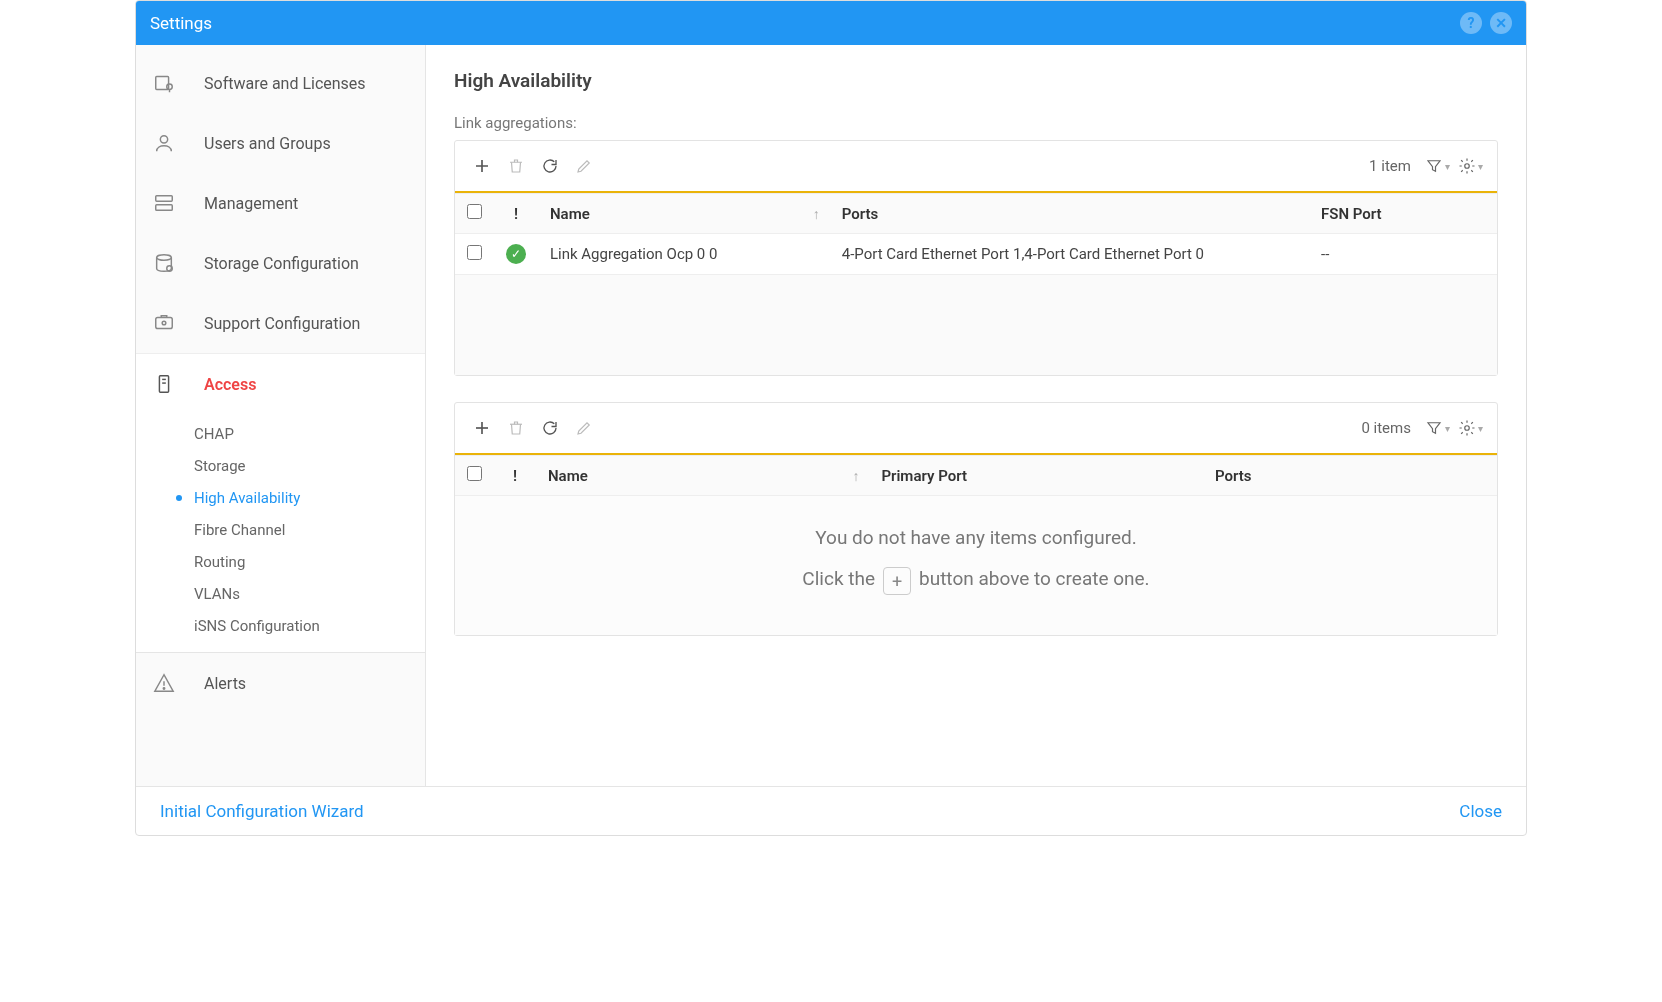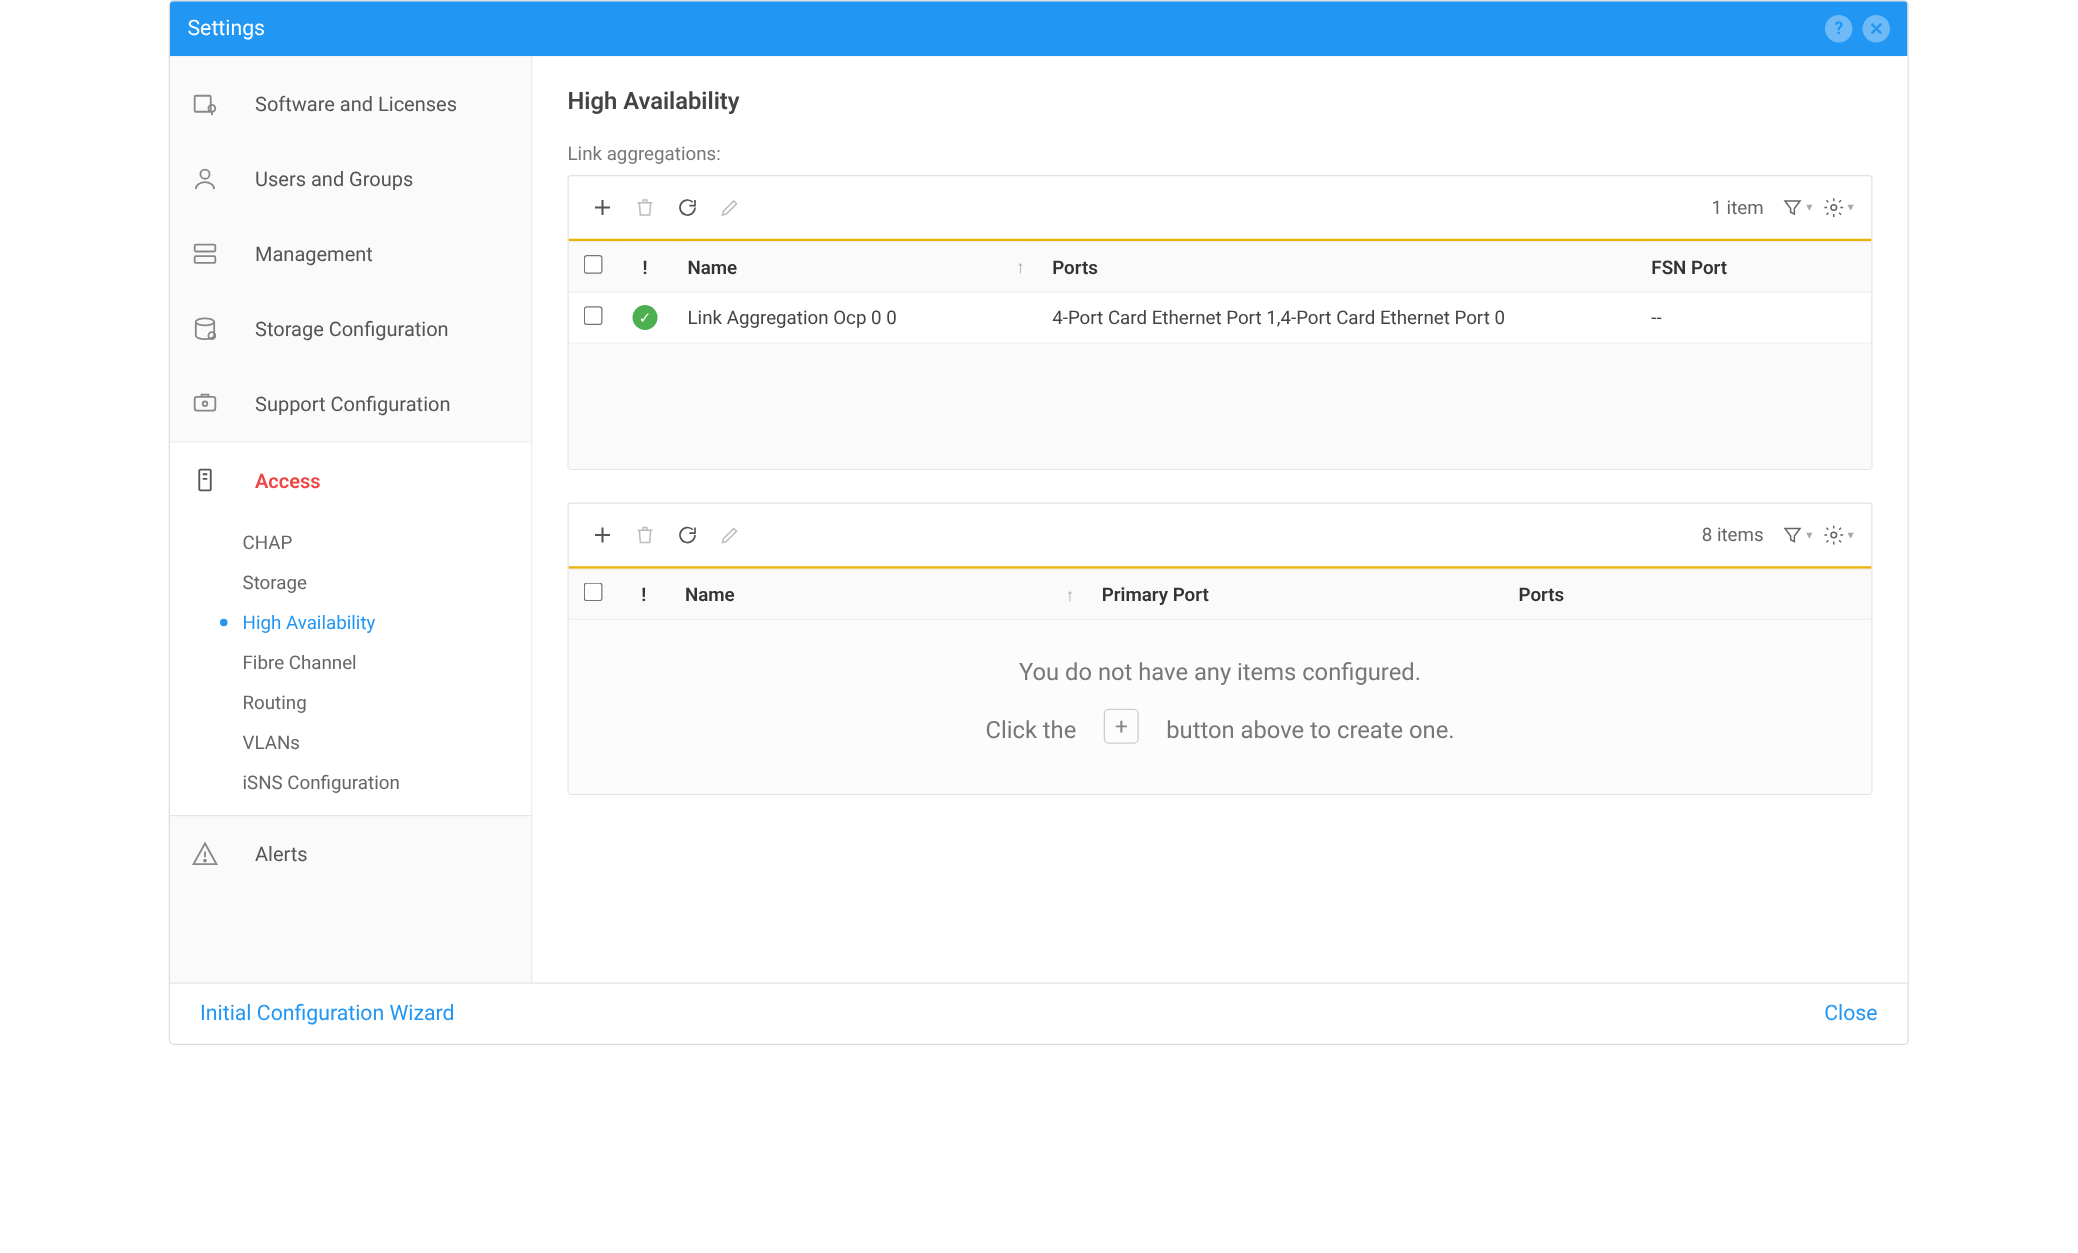--- a/index.html
+++ b/index.html
@@ -38,21 +38,21 @@
     thead tr { background: #fafafa; }
     table { width: 100%; border-collapse: collapse; }
     th, td { text-align: left; padding: 10px 12px; border-bottom: 1px solid #eee; font-size: 15px; color: #444; }
     th { font-weight: 600; color: #333; border-top: 1px solid #eee; position: relative; }
     th .sort-arrow { position: absolute; right: 10px; top: 50%; transform: translateY(-50%); color: #aaa; font-size: 14px; }
     .col-check { width: 36px; text-align: center; }
     .col-status { width: 42px; text-align: center; }
     .status-ok { display: inline-flex; width: 20px; height: 20px; border-radius: 50%; background: #4caf50; color:#fff; align-items:center; justify-content:center; font-size:12px; }
     .empty-area { padding: 30px 20px 40px; text-align: center; color: #888; background: #fcfcfc; }
     .empty-area .line1 { font-size: 19px; margin-bottom: 18px; color: #777; }
-    .empty-area .line2 { font-size: 19px; color: #777; display: flex; align-items: flex-end; justify-content: center; gap: 22px; }
+    .empty-area .line2 { font-size: 19px; color: #777; display: flex; align-items: flex-start; justify-content: center; gap: 8px; }
     .plus-box { display:inline-flex; width:28px; height:28px; border:1px solid #ccc; border-radius:4px; align-items:center; justify-content:center; color:#888; font-size:18px; }
     .grid-body-pad { height: 100px; background: #fafafa; }
     .footer { border-top: 1px solid #e5e5e5; display: flex; align-items: center; padding: 14px 24px; gap: 32px; }
     .footer-link { color: #2196f3; cursor: pointer; font-size: 17px; }
     .footer-spacer { flex: 1; }
     .footer-close { color: #2196f3; cursor: pointer; font-size: 17px; }
     input[type="checkbox"].grid-check { width: 15px; height: 15px; cursor: pointer; }
     svg { display: block; }
   </style>
 </head>
@@ -260,21 +260,21 @@
                 <path d="M20 12a8 8 0 1 1-2.3-5.6"></path>
                 <path d="M20 4v6h-6"></path>
               </svg>
           </div>
           <div class="tb-btn disabled">
             <svg width="18" height="18" viewBox="0 0 24 24" fill="none" stroke="currentColor" stroke-width="1.6">
                 <path d="M4 20l4-1 11-11-3-3L5 16l-1 4z"></path>
               </svg>
           </div>
           <div class="tb-spacer"></div>
-          <div class="tb-text">8 items</div>
+          <div class="tb-text">0 items</div>
           <div class="tb-drop">
             <svg width="18" height="18" viewBox="0 0 24 24" fill="none" stroke="currentColor" stroke-width="1.6">
                 <path d="M4 5h16l-6 8v6l-4-2v-4L4 5z"></path>
               </svg>
             <span class="caret">▾</span>
           </div>
           <div class="tb-drop">
             <svg width="18" height="18" viewBox="0 0 24 24" fill="none" stroke="currentColor" stroke-width="1.6">
                 <circle cx="12" cy="12" r="3"></circle>
                 <path d="M12 2v3M12 19v3M4.2 4.2l2.1 2.1M17.7 17.7l2.1 2.1M2 12h3M19 12h3M4.2 19.8l2.1-2.1M17.7 6.3l2.1-2.1"></path>

